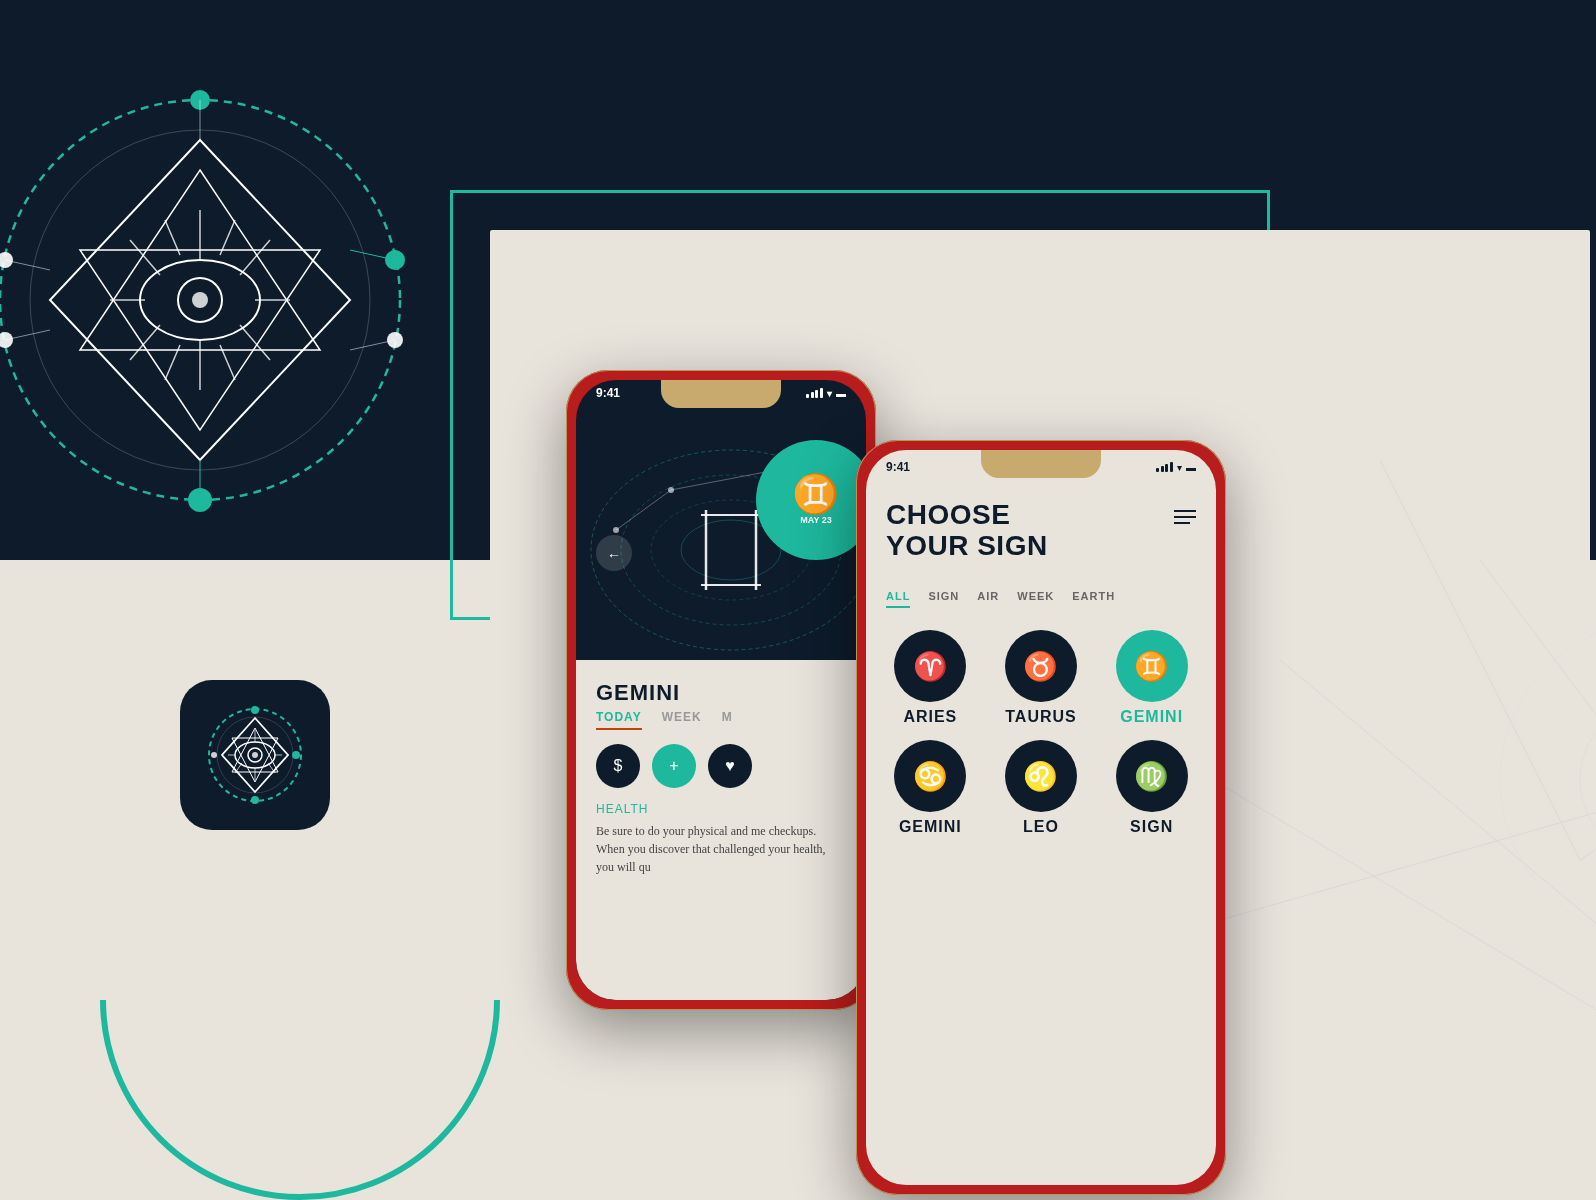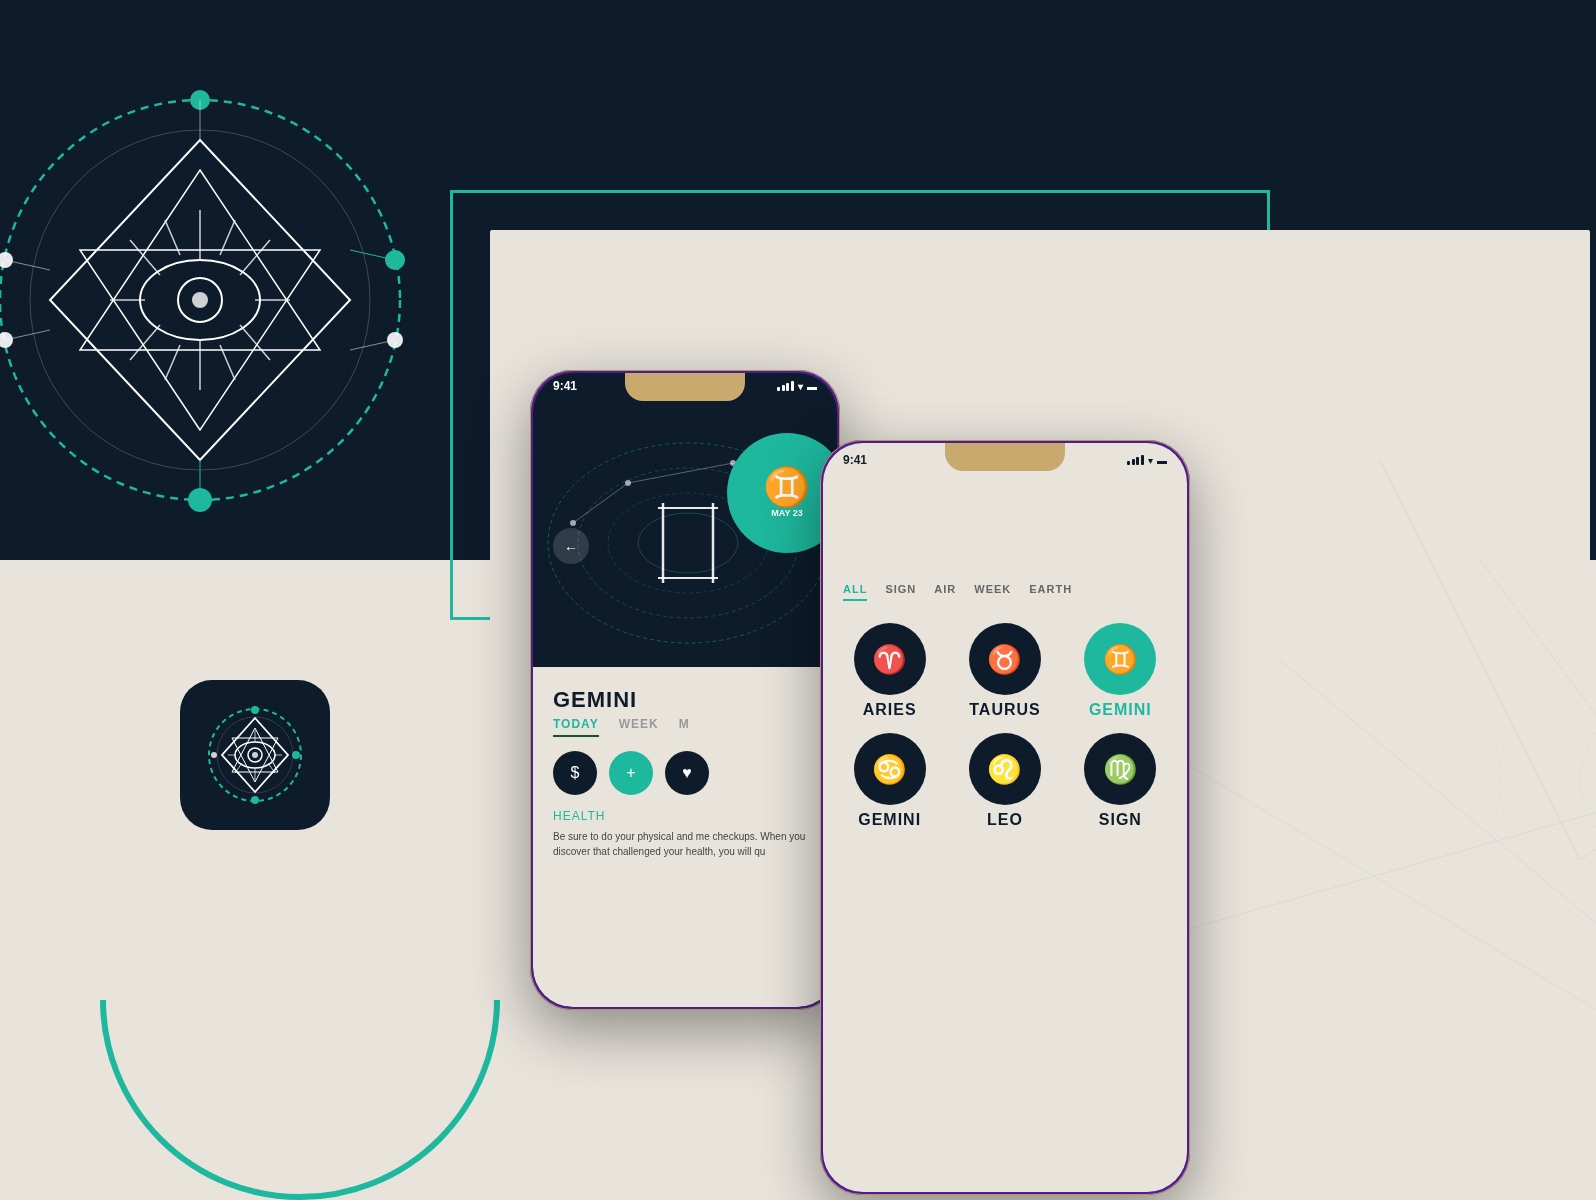--- a/index.html
+++ b/index.html
@@ -129,24 +129,25 @@
       left: 820px;
       width: 370px;
       height: 755px;
       z-index: 9;
     }
 
     
     .phone-frame {
       width: 100%;
       height: 100%;
-      background: #4c1d95;
+      background: #b91c1c;
       border-radius: 42px;
-      padding: 3px;
+      padding: 10px;
       box-shadow: 0 20px 60px rgba(0,0,0,0.4), inset 0 0 0 1px #b8945a;
+      margin-left: 36px;
     }
     .phone-screen {
       width: 100%;
       height: 100%;
       background: #0d1b2a;
       border-radius: 40px;
       overflow: hidden;
       position: relative;
     }
     .phone-notch {
@@ -247,21 +248,21 @@
     }
     .back-tab {
       font-size: 12px;
       font-weight: 700;
       color: #999;
       letter-spacing: 1px;
       padding-bottom: 4px;
     }
     .back-tab.active {
       color: #1db89e;
-      border-bottom: 2px solid #14532d;
+      border-bottom: 2px solid #c2410c;
     }
     .back-icons-row {
       display: flex;
       padding: 0 20px;
       gap: 12px;
       margin-bottom: 14px;
     }
     .back-icon-btn {
       width: 44px;
       height: 44px;
@@ -276,24 +277,25 @@
     .bi-health { background: #1db89e; }
     .bi-love { background: #0d1b2a; }
     .back-section-title {
       font-size: 12px;
       font-weight: 400;
       color: #1db89e;
       padding: 0 20px 6px;
       letter-spacing: 1px;
     }
     .back-text {
-      font-size: 10px;
+      font-size: 12px;
       color: #444;
       padding: 0 20px;
       line-height: 1.5;
+      font-family: Liberation Serif, serif;
     }
 
     
     .front-screen {
       background: #e8e4dc;
     }
     .front-notch {
       background: #c8a96e;
     }
 
@@ -605,20 +607,31 @@
             <div class="bar bar1"></div>
             <div class="bar bar2"></div>
             <div class="bar bar3"></div>
             <div class="bar bar4"></div>
           </div>
           <span style="color:#0d1b2a;font-size:10px;">▾</span>
           <span style="color:#0d1b2a;font-size:10px;">▬</span>
         </div>
       </div>
 
+      <div class="front-header">
+        <div class="front-title">
+          <div>CHOOSE</div>
+          <div>YOUR SIGN</div>
+        </div>
+        <div class="hamburger-icon">
+          <div style="width:22px;height:2px;background:#0d1b2a;margin:4px 0;"></div>
+          <div style="width:22px;height:2px;background:#0d1b2a;margin:4px 0;"></div>
+          <div style="width:16px;height:2px;background:#0d1b2a;margin:4px 0;"></div>
+        </div>
+      </div>
 
       <div class="filter-tabs">
         <span class="filter-tab active">ALL</span>
         <span class="filter-tab">SIGN</span>
         <span class="filter-tab">AIR</span>
         <span class="filter-tab">WEEK</span>
         <span class="filter-tab">EARTH</span>
       </div>
 
       <div class="zodiac-grid">

